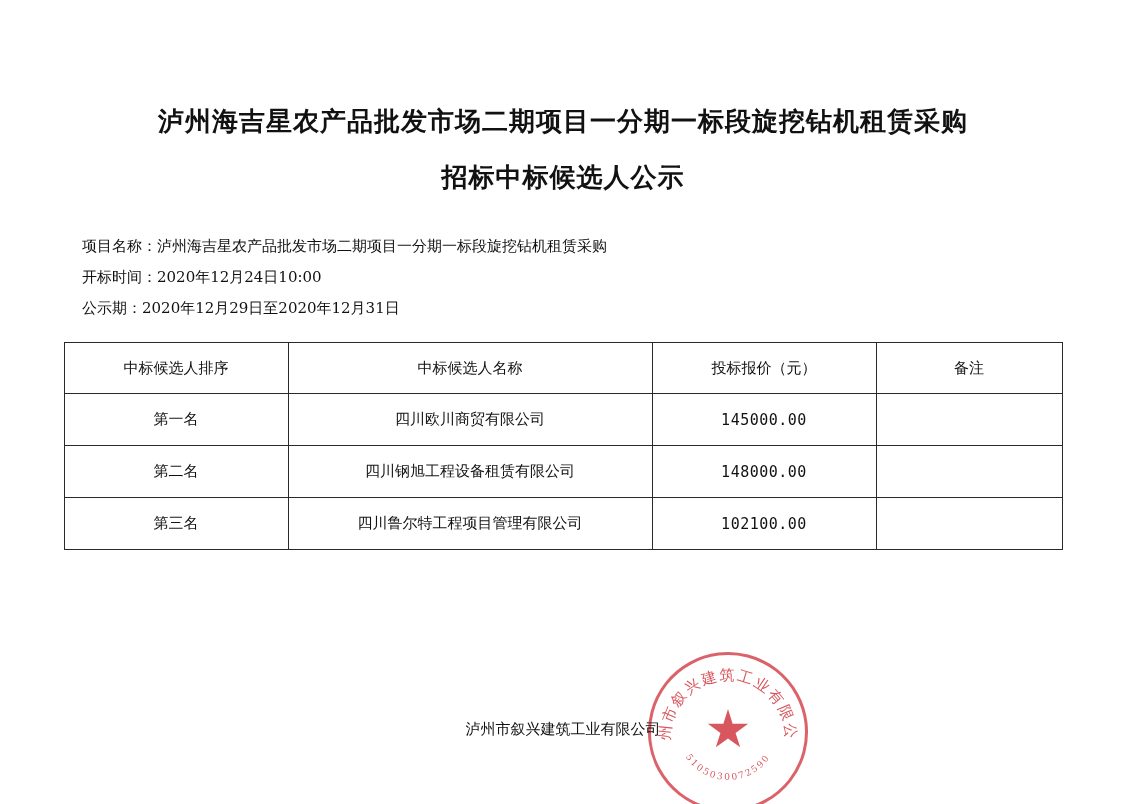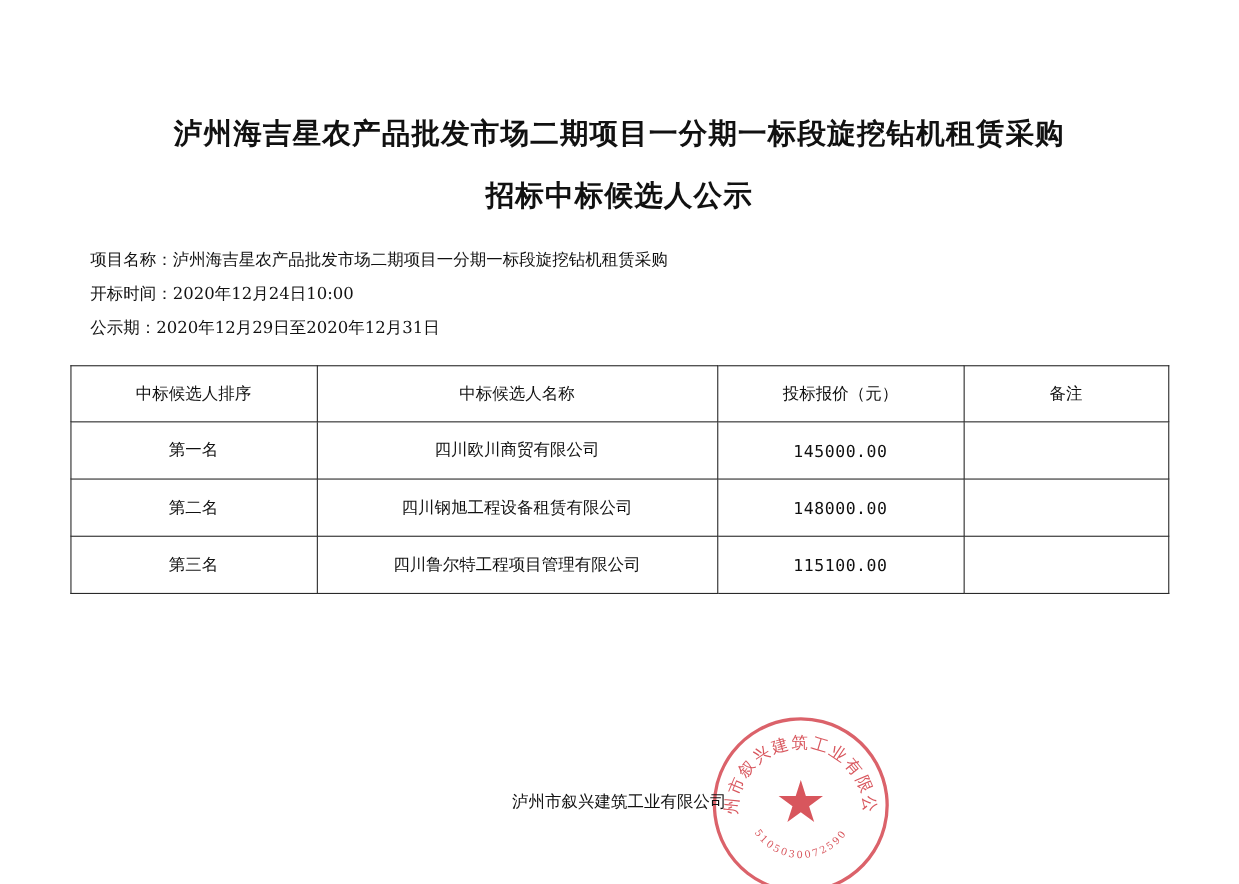--- a/index.html
+++ b/index.html
@@ -33,21 +33,21 @@
   .title-2 {
     text-align: center;
     font-family: "DejaVu Serif", "Liberation Serif", serif;
     font-size: 26px;
     font-weight: bold;
     letter-spacing: 1px;
     margin-top: 21px;
     color: #111;
   }
   .meta-block {
-    margin-top: 26px;
+    margin-top: 36px;
     padding-left: 82px;
     font-family: "DejaVu Serif", "Liberation Serif", serif;
     font-size: 15px;
     line-height: 31px;
     color: #111;
   }
   .meta-row {
     white-space: nowrap;
   }
   .meta-label {
@@ -184,21 +184,21 @@
       </tr>
       <tr>
         <td>第二名</td>
         <td>四川钢旭工程设备租赁有限公司</td>
         <td class="price-cell">148000.00</td>
         <td></td>
       </tr>
       <tr>
         <td>第三名</td>
         <td>四川鲁尔特工程项目管理有限公司</td>
-        <td class="price-cell">115100.00</td>
+        <td class="price-cell">102100.00</td>
         <td></td>
       </tr>
     </tbody>
   </table>
 
   <div class="seal">
     <div class="ring"></div>
     <div class="star"></div>
     <svg width="160" height="160" viewBox="0 0 160 160">
       <defs>

